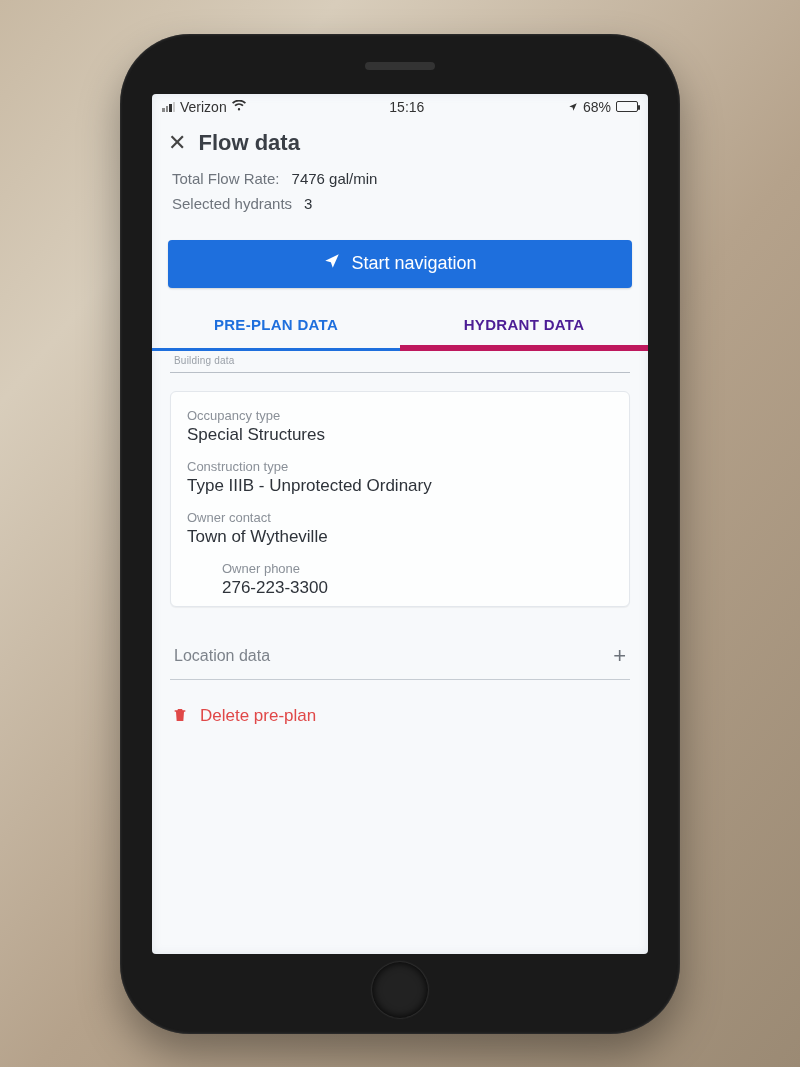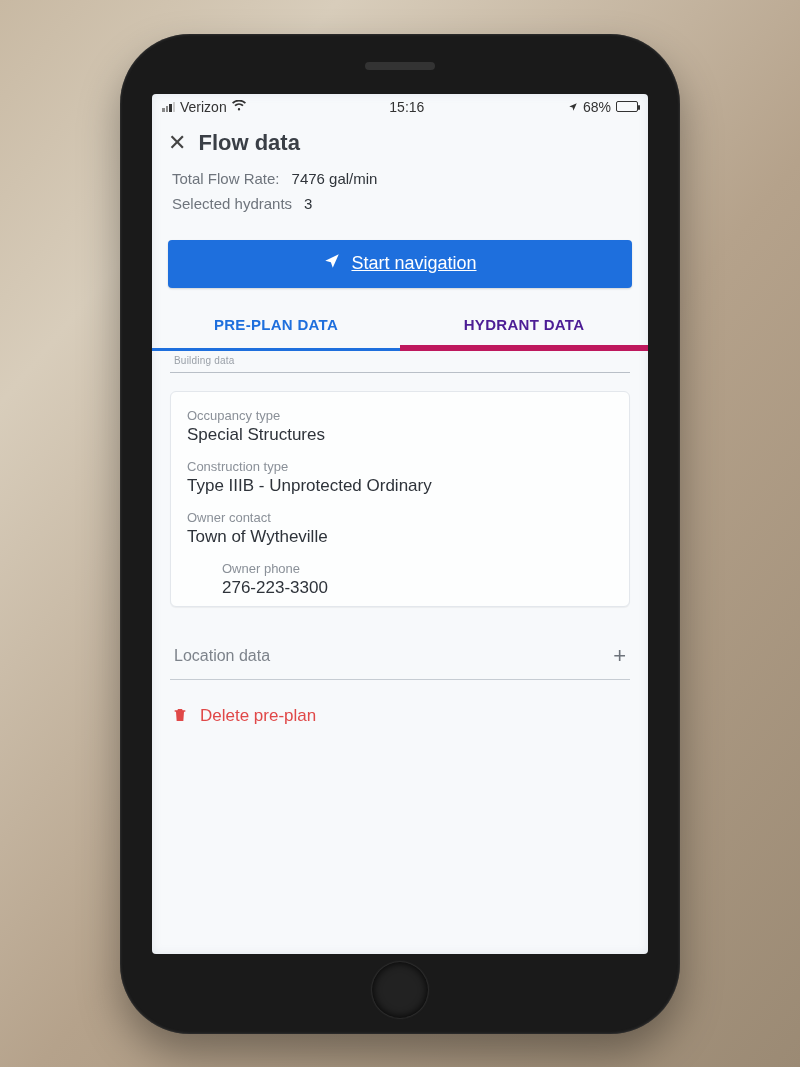--- a/index.html
+++ b/index.html
@@ -61,21 +61,20 @@
   .summary .row { display:flex; gap:12px; margin-bottom:8px; }
   .summary .label { color:#6e747c; }
   .summary .val { color:#2f343a; }
   .nav-btn {
     margin: 6px 16px 14px 16px;
     background:#1e6fdd;
     color:#fff; border:none; border-radius:4px;
     height:48px; display:flex; align-items:center; justify-content:center;
     gap:10px; font-size:18px; font-weight:500;
     box-shadow: 0 1px 2px rgba(0,0,0,.15);
-    text-decoration: underline;
   }
   .nav-btn svg { width:18px; height:18px; fill:#fff; }
   .tabs { display:flex; }
   .tab {
     flex:1; text-align:center; padding:14px 0 12px 0;
     font-size:15px; font-weight:700; letter-spacing:.3px;
     color:#4c1d95; border-bottom:6px solid #be185d;
   }
   .tab.active { color:#1e6fdd; border-bottom:3px solid #1e6fdd; }
   .content { padding: 0 18px; flex:1; overflow:hidden; }

